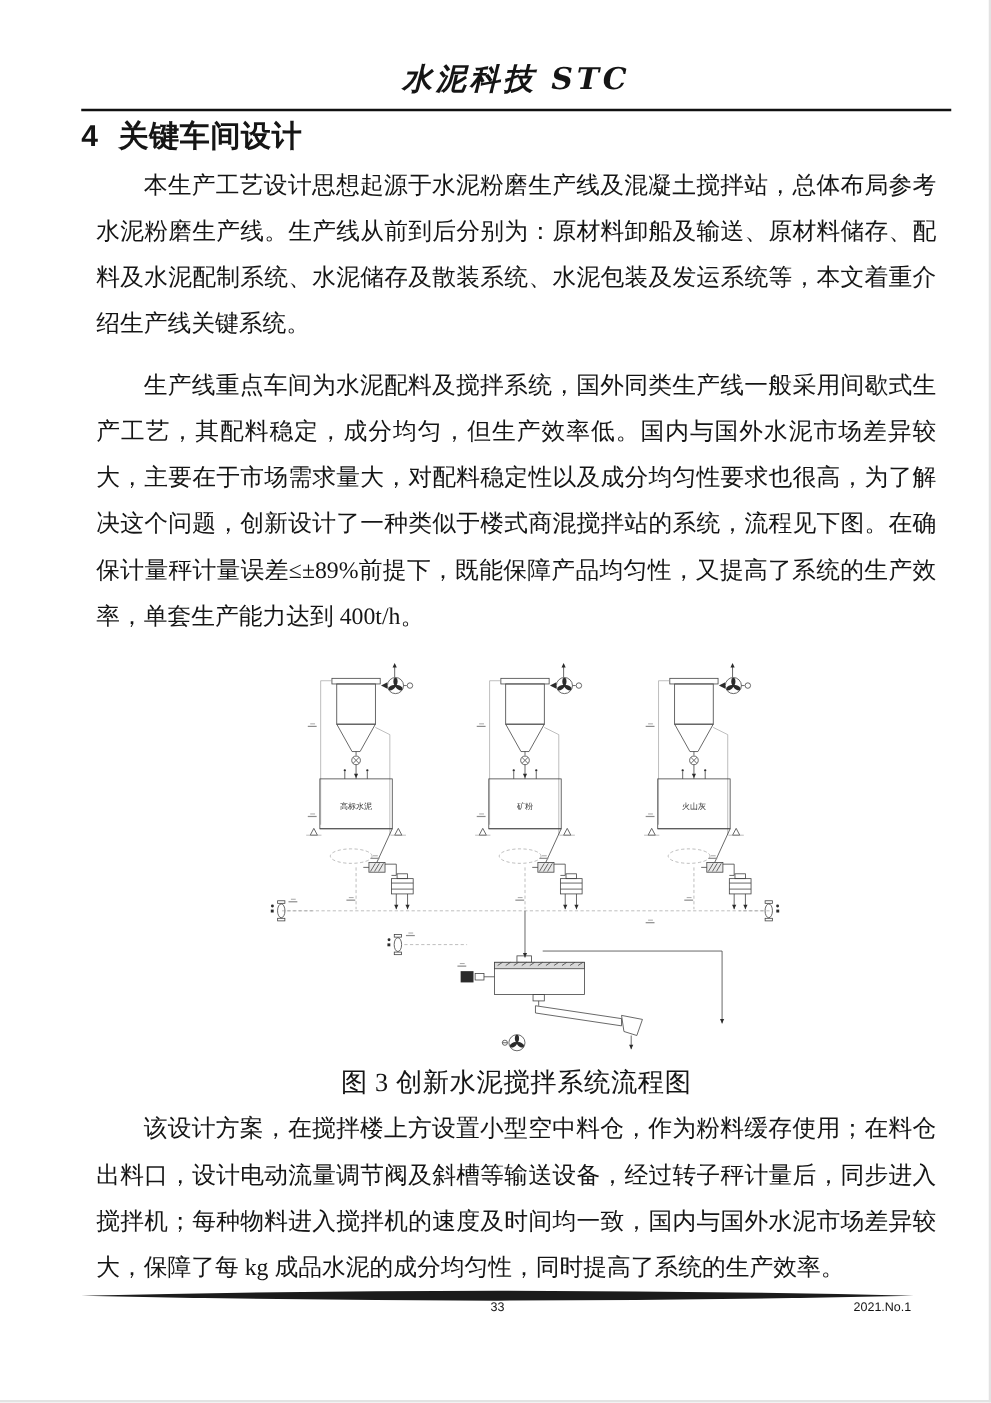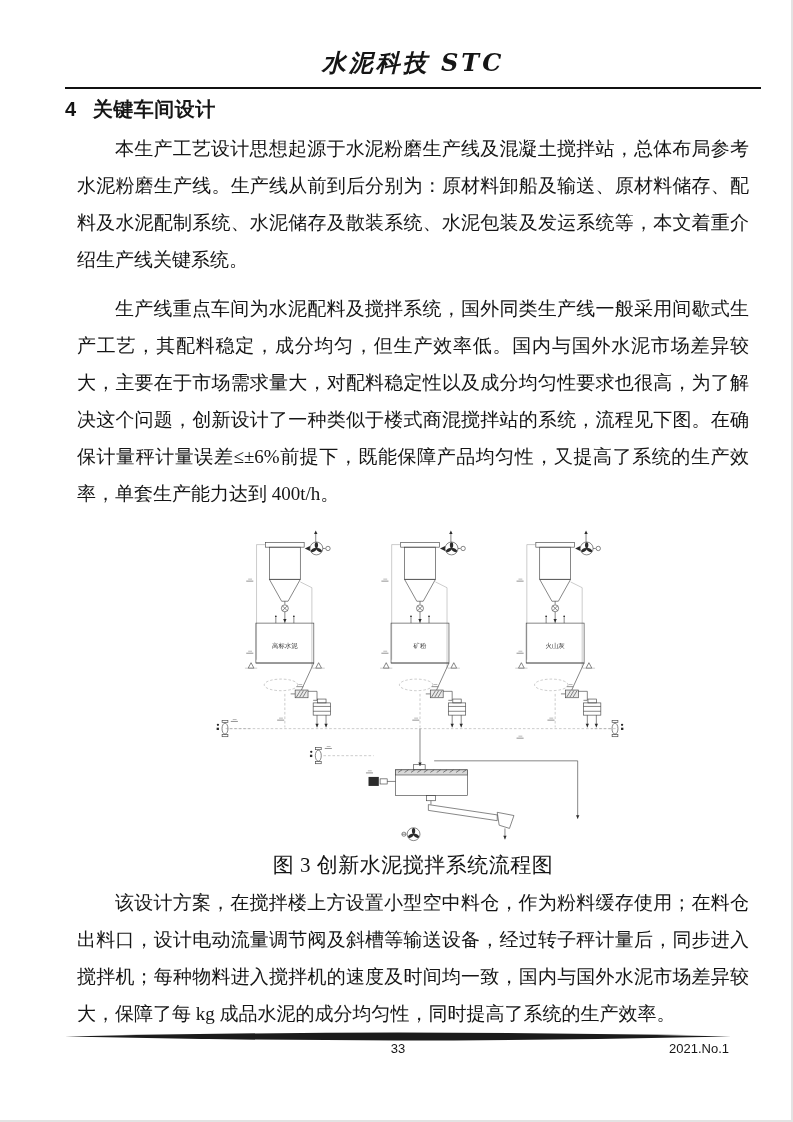--- a/index.html
+++ b/index.html
@@ -12,40 +12,40 @@
   }
   .content{ padding:48px 30px 0 65px; }
   .journal-title{
     text-align:center; font-family:"DejaVu Serif","Liberation Serif",serif;
     font-style:italic; font-weight:700; font-size:24px; line-height:30px;
     letter-spacing:3px;
   }
   .header-rule{ border:none; border-top:2.5px solid #111; margin:9px 0 0 0; }
   .section-heading{
     margin:7px 0 6px 0; font-family:"Liberation Sans","DejaVu Sans",sans-serif;
-    font-weight:700; font-size:20px; line-height:27px; letter-spacing:.5px;
+    font-weight:700; font-size:24px; line-height:27px; letter-spacing:.5px;
   }
   .section-heading .sec-num{ margin-right:16px; }
   .body-par{
     margin:12px; font-size:19px; line-height:37px;
     text-align:justify; text-align-last:left; text-indent:2em;
   }
   .body-par:first-of-type{ margin-top:7px; }
   .figure-block{ margin-top:4px; text-align:center; }
   .figure-block svg{ display:inline-block; margin-left:14px; }
   .figure-caption{
     margin-top:2px; font-size:21px; line-height:20px; text-align:center;
     letter-spacing:.5px;
   }
   .after-figure{ margin-top:9px; }
   .footer{ position:absolute; left:65px; right:60px; top:1032px; }
   .footer-line{ display:block; width:100%; height:9px; }
   .footer-row{
     position:relative; height:18px; margin-top:0px;
-    font-family:"Liberation Sans","DejaVu Sans",sans-serif; font-size:13px;
+    font-family:"Liberation Sans","DejaVu Sans",sans-serif; font-size:10px;
   }
   .page-number{ position:absolute; left:0; right:0; text-align:center; }
   .issue-number{ position:absolute; right:2px;margin-left:48px; }
   svg .ln{ stroke:#444; stroke-width:1; fill:none; }
   svg .lngray{ stroke:#9a9a9a; stroke-width:.8; fill:none; }
   svg .dash{ stroke-dasharray:4 3; }
   svg .fillb{ fill:#2b2b2b; stroke:none; }
   svg text{ font-family:"Liberation Serif","DejaVu Serif",serif; fill:#333; }
 </style>
 </head>
@@ -55,21 +55,21 @@
   <div class="content">
 
     <div class="journal-title">水泥科技 STC</div>
     <hr class="header-rule">
 
     <div class="section-heading">
       <span class="sec-num">4</span><span>关键车间设计</span>
     </div>
 
     <p class="body-par">本生产工艺设计思想起源于水泥粉磨生产线及混凝土搅拌站，总体布局参考水泥粉磨生产线。生产线从前到后分别为：原材料卸船及输送、原材料储存、配料及水泥配制系统、水泥储存及散装系统、水泥包装及发运系统等，本文着重介绍生产线关键系统。</p>
-    <p class="body-par">生产线重点车间为水泥配料及搅拌系统，国外同类生产线一般采用间歇式生产工艺，其配料稳定，成分均匀，但生产效率低。国内与国外水泥市场差异较大，主要在于市场需求量大，对配料稳定性以及成分均匀性要求也很高，为了解决这个问题，创新设计了一种类似于楼式商混搅拌站的系统，流程见下图。在确保计量秤计量误差≤±6%前提下，既能保障产品均匀性，又提高了系统的生产效率，单套生产能力达到 400t/h。</p>
+    <p class="body-par">生产线重点车间为水泥配料及搅拌系统，国外同类生产线一般采用间歇式生产工艺，其配料稳定，成分均匀，但生产效率低。国内与国外水泥市场差异较大，主要在于市场需求量大，对配料稳定性以及成分均匀性要求也很高，为了解决这个问题，创新设计了一种类似于楼式商混搅拌站的系统，流程见下图。在确保计量秤计量误差≤±89%前提下，既能保障产品均匀性，又提高了系统的生产效率，单套生产能力达到 400t/h。</p>
 
     <div class="figure-block">
       <svg width="412" height="325" viewBox="0 0 640 505" xmlns="http://www.w3.org/2000/svg">
         <defs>
 
           <g id="arr-d">
               <path class="fillb" d="M0,0 L-2.6,-5.5 L2.6,-5.5 Z"></path>
             </g>
           <g id="arr-u">
               <path class="fillb" d="M0,0 L-2.6,5.5 L2.6,5.5 Z"></path>

